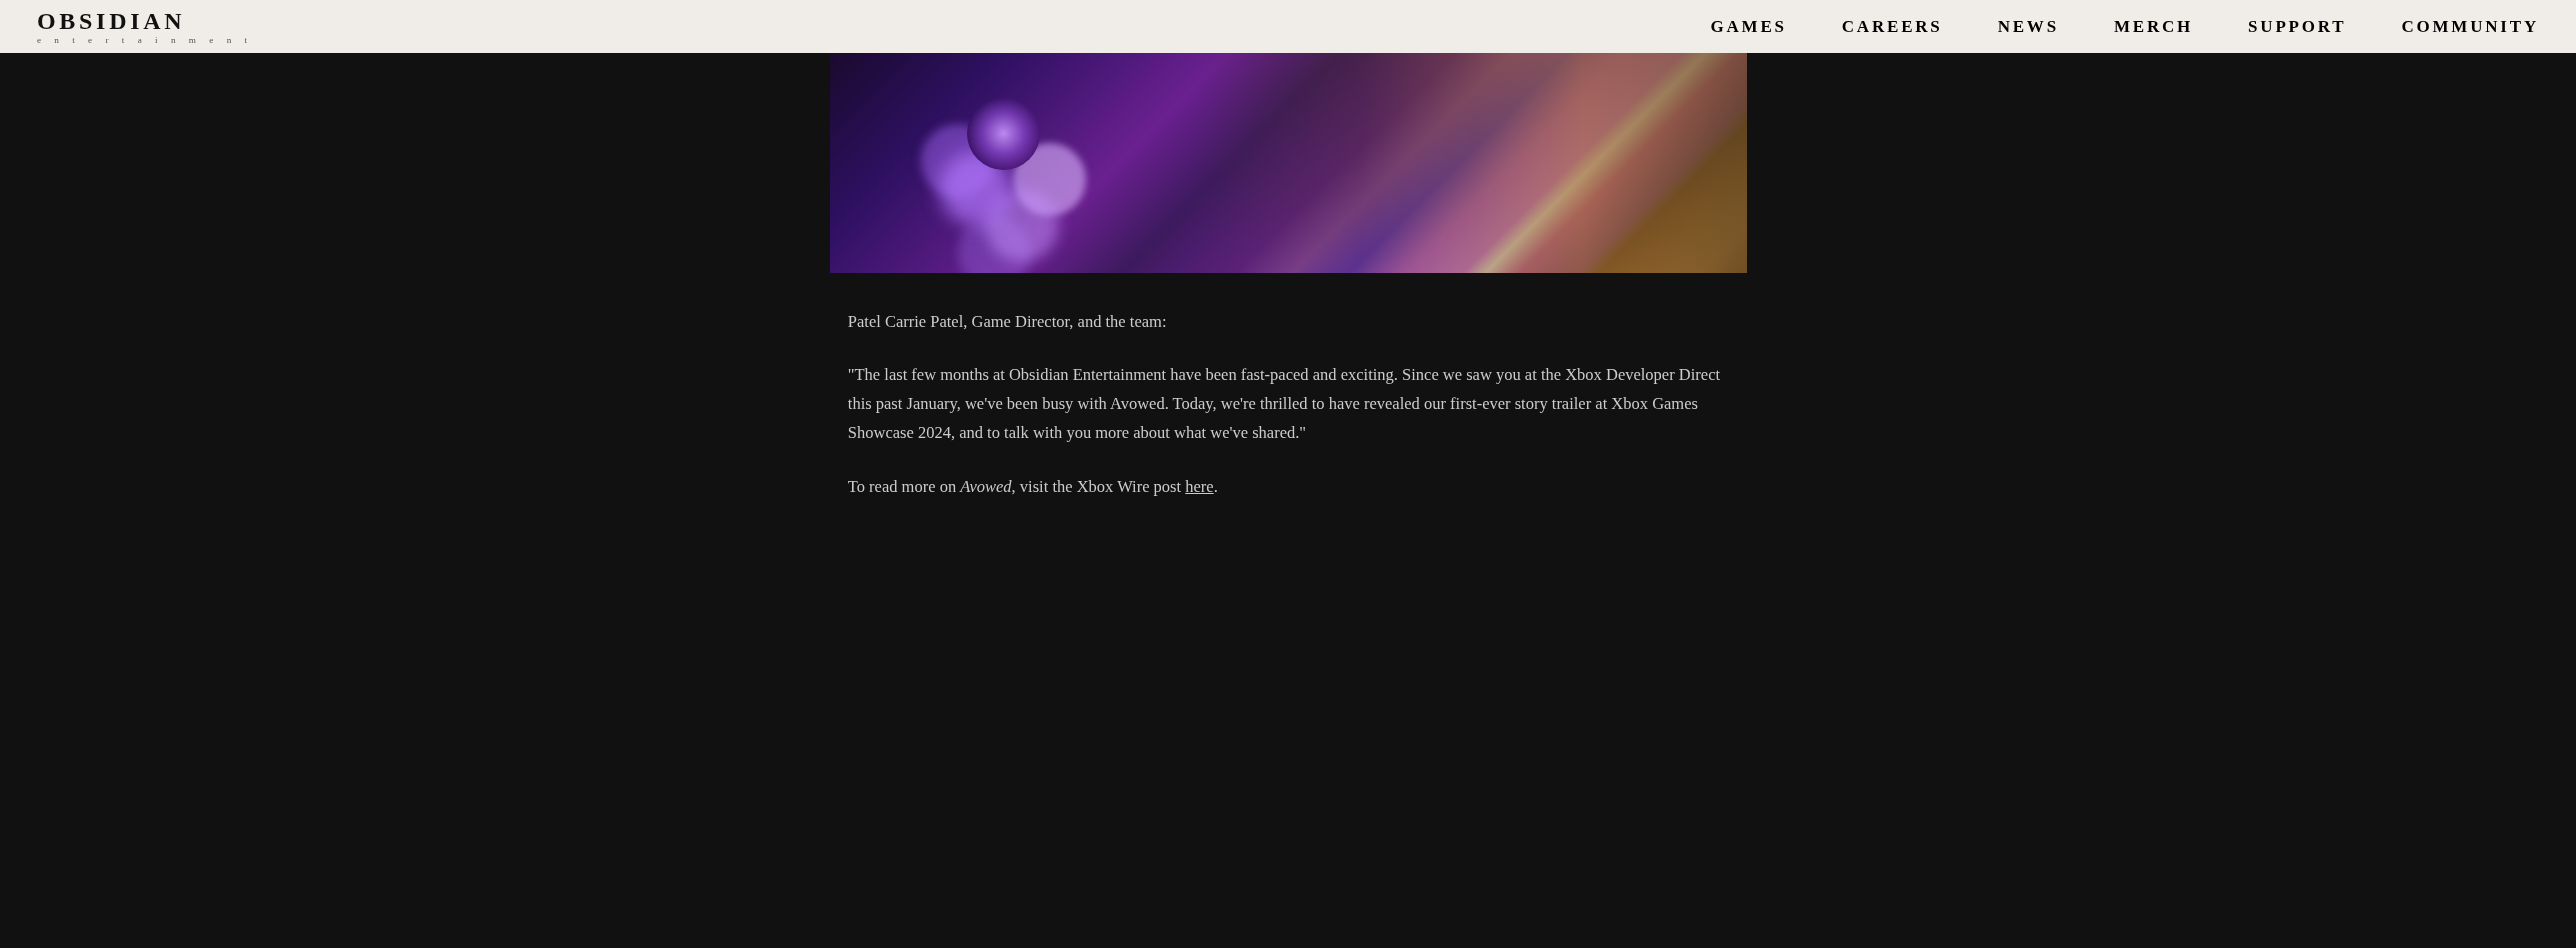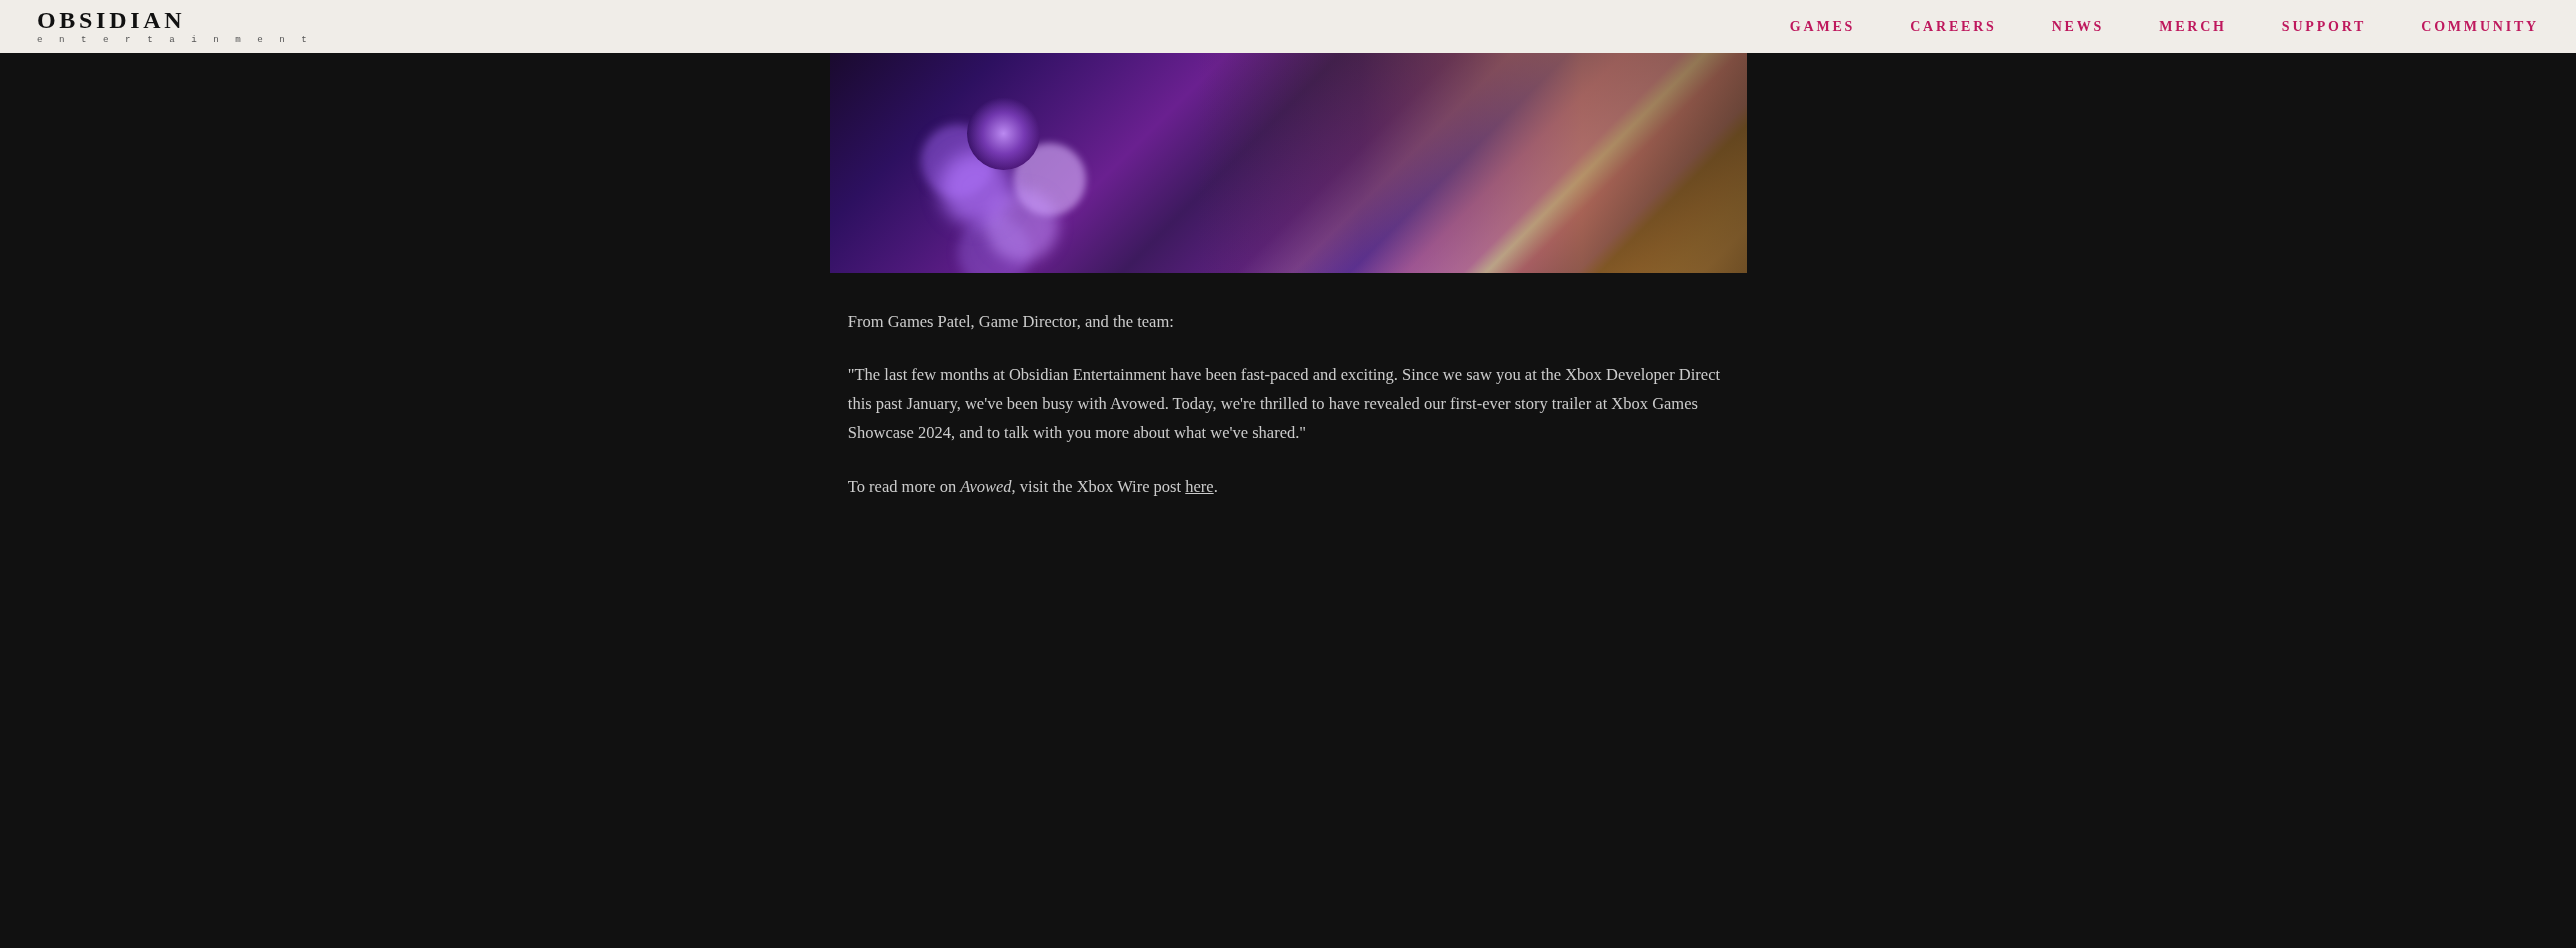--- a/index.html
+++ b/index.html
@@ -43,34 +43,33 @@
       text-transform: uppercase;
       line-height: 1;
     }
 
     .logo-sub {
       font-size: 9.2px;
       letter-spacing: 5.5px;
       color: #555555;
       text-transform: lowercase;
       margin-top: 2px;
-      font-family: Liberation Mono, monospace;
     }
 
     nav {
       display: flex;
       gap: 55px;
       align-items: center;
     }
 
     nav a {
       text-decoration: none;
-      color: #be185d;
+      color: #000000;
       font-family: 'Times New Roman', serif;
-      font-size: 14px;
+      font-size: 17px;
       font-weight: 700;
       letter-spacing: 2.8px;
       text-transform: uppercase;
     }
 
     
     .hero-image-container {
       width: 100%;
       max-width: 917px;
       margin: 0 auto;
@@ -206,21 +205,21 @@
   </nav>
 </header>
 
 <div class="hero-image-container">
   <div class="hero-image"></div>
 </div>
 
 <div class="main-content">
   <div class="content-inner">
 
-    <p class="article-attribution">From Games Patel, Game Director, and the team:</p>
+    <p class="article-attribution">Patel Carrie Patel, Game Director, and the team:</p>
 
     <p class="article-body">"The last few months at Obsidian Entertainment have been fast-paced and exciting. Since we saw you at the Xbox Developer Direct this past January, we've been busy with Avowed. Today, we're thrilled to have revealed our first-ever story trailer at Xbox Games Showcase 2024, and to talk with you more about what we've shared."</p>
 
     <p class="article-cta">
       <span>To read more on </span><em>Avowed</em><span>, visit the Xbox Wire post </span><a href="#">here</a><span>.</span>
     </p>
 
   </div>
 </div>
 

